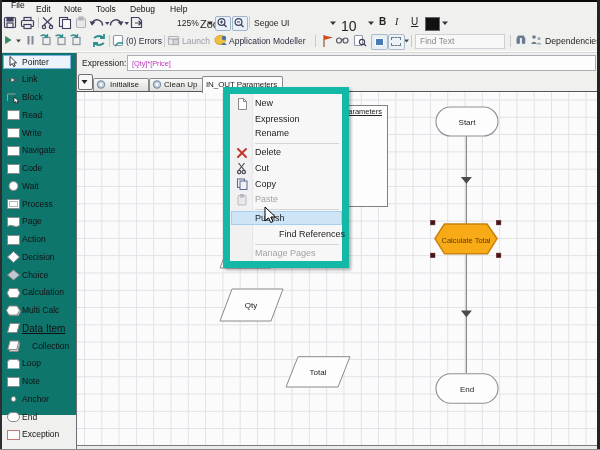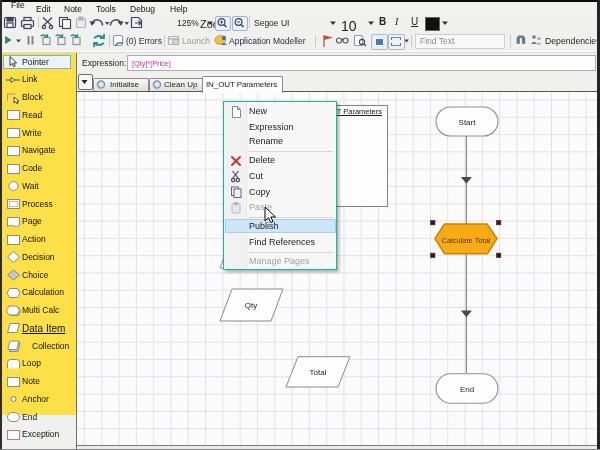--- a/index.html
+++ b/index.html
@@ -190,21 +190,21 @@
 <div class="abs" style="left:375px;top:38px;width:7px;height:6px;background:#4a7ab5;border:1px solid #fff;"></div>
 <div class="abs" style="left:388px;top:34px;width:15px;height:14px;border:1px solid #aabccc;background:#eef2f6;border-radius:2px;"></div>
 <div class="abs" style="left:391px;top:37px;width:8px;height:7px;border:1px dashed #6a7a8a;"></div>
 <div class="abs" style="left:415px;top:34px;width:88px;height:13px;background:#f8f8f8;border:1px solid #cdd1d5;"></div>
 <div class="tx" style="left:420px;top:36px;font-size:8.5px;color:#8a8a8a;">Find Text</div>
 <div class="tx" style="left:545px;top:36px;font-size:8.7px;color:#1c1c1c;">Dependencies</div>
 
 <div class="abs" style="left:0;top:51px;width:600px;height:1px;background:#fdfdfd;"></div>
 <div class="abs" style="left:0;top:52px;width:600px;height:1px;background:#d8d8d8;"></div>
 
-<div class="abs" id="sidebar" style="left:0;top:53px;width:76px;height:362px;background:#fde047;">
+<div class="abs" id="sidebar" style="left:0;top:53px;width:76px;height:362px;background:#0f766e;">
 <div class="abs" style="left:3px;top:2.00px;width:68px;height:14px;border:1px solid #7ab0e0;background:#edf3fa;box-sizing:border-box;"></div>
     <div class="tx" style="left:22px;top:3.50px;font-size:8.5px;color:#111;">Pointer</div>
     <svg class="abs" style="left:6px;top:3.00px;" width="15" height="12">
       <path d="M 4 0.5 L 4 9.5 L 6.3 7.5 L 7.7 10.6 L 9.2 9.9 L 7.8 6.9 L 10.5 6.9 Z" fill="#fff" stroke="#222" stroke-width="0.9"></path>
     </svg>
 <div class="tx" style="left:22px;top:21.25px;font-size:8.5px;color:#111;">Link</div>
     <svg class="abs" style="left:6px;top:20.75px;" width="15" height="12">
       <line x1="0" y1="6" x2="5" y2="6" stroke="#555"></line>
       <path d="M 5 3.5 l 4 2.5 l -4 2.5 z" fill="#fff" stroke="#555"></path>
       <line x1="9" y1="6" x2="14" y2="6" stroke="#555"></line>
@@ -353,34 +353,34 @@
   <text x="389" y="150.5" font-size="7.5" fill="#5c3a05" text-anchor="middle">Calculate Total</text>
 
   <g fill="#40161a" stroke="#6a2a2a" stroke-width="0.5">
     <rect x="353.4" y="128.3" width="4.6" height="4.6"></rect>
     <rect x="419.3" y="128.3" width="4.6" height="4.6"></rect>
     <rect x="353.4" y="161.1" width="4.6" height="4.6"></rect>
     <rect x="419.3" y="161.1" width="4.6" height="4.6"></rect>
   </g>
 </svg>
 
-<div class="abs" id="ctxmenu" style="left:223px;top:101px;width:112px;height:167px;background:#f7f7f7;border:1px solid #14b8a6;box-shadow:2px 2px 3px rgba(0,0,0,0.32);z-index:20;">
+<div class="abs" id="ctxmenu" style="left:223px;top:87px;width:112px;height:167px;background:#f7f7f7;border:7px solid #14b8a6;box-shadow:2px 2px 3px rgba(0,0,0,0.32);z-index:20;">
   <div class="abs" style="left:0;top:0;width:22px;height:167px;background:#f1f1f2;border-right:1px solid #e6e6e8;"></div>
   <div class="mi" style="top:4px;">New</div>
   <div class="mi" style="top:20px;">Expression</div>
   <div class="mi" style="top:34px;">Rename</div>
   <div class="abs" style="left:25px;top:48.5px;width:84px;height:1px;background:#d5d5d5;"></div>
   <div class="mi" style="top:53px;">Delete</div>
   <div class="mi" style="top:68.5px;">Cut</div>
   <div class="mi" style="top:84.5px;">Copy</div>
   <div class="mi" style="top:100px;color:#a3a3a3;">Paste</div>
   <div class="abs" style="left:25px;top:114.5px;width:84px;height:1px;background:#d5d5d5;"></div>
   <div class="abs" style="left:0.5px;top:117px;width:111px;height:14px;background:#cde5f7;border:1px solid #a9cdec;box-sizing:border-box;"></div>
   <div class="mi" style="top:118.5px;">Publish</div>
-  <div class="mi" style="top:135px;">Find References</div>
+  <div class="mi" style="top:135px;margin-left:24px;">Find References</div>
   <div class="abs" style="left:25px;top:150px;width:84px;height:1px;background:#d5d5d5;"></div>
   <div class="mi" style="top:154px;color:#a3a3a3;">Manage Pages</div>
 
   <svg class="abs" style="left:5px;top:3px;" width="14" height="14">
     <path d="M 3.5 1.5 h 5 l 3 3 v 8 h -8 z" fill="#fff" stroke="#8a8a8a" stroke-width="1"></path>
     <path d="M 8.5 1.5 v 3 h 3" fill="none" stroke="#8a8a8a" stroke-width="1"></path>
   </svg>
   <svg class="abs" style="left:5px;top:52px;" width="14" height="14">
     <g stroke="#c0392b" stroke-width="2" stroke-linecap="round">
       <line x1="3" y1="3" x2="11" y2="11"></line>

